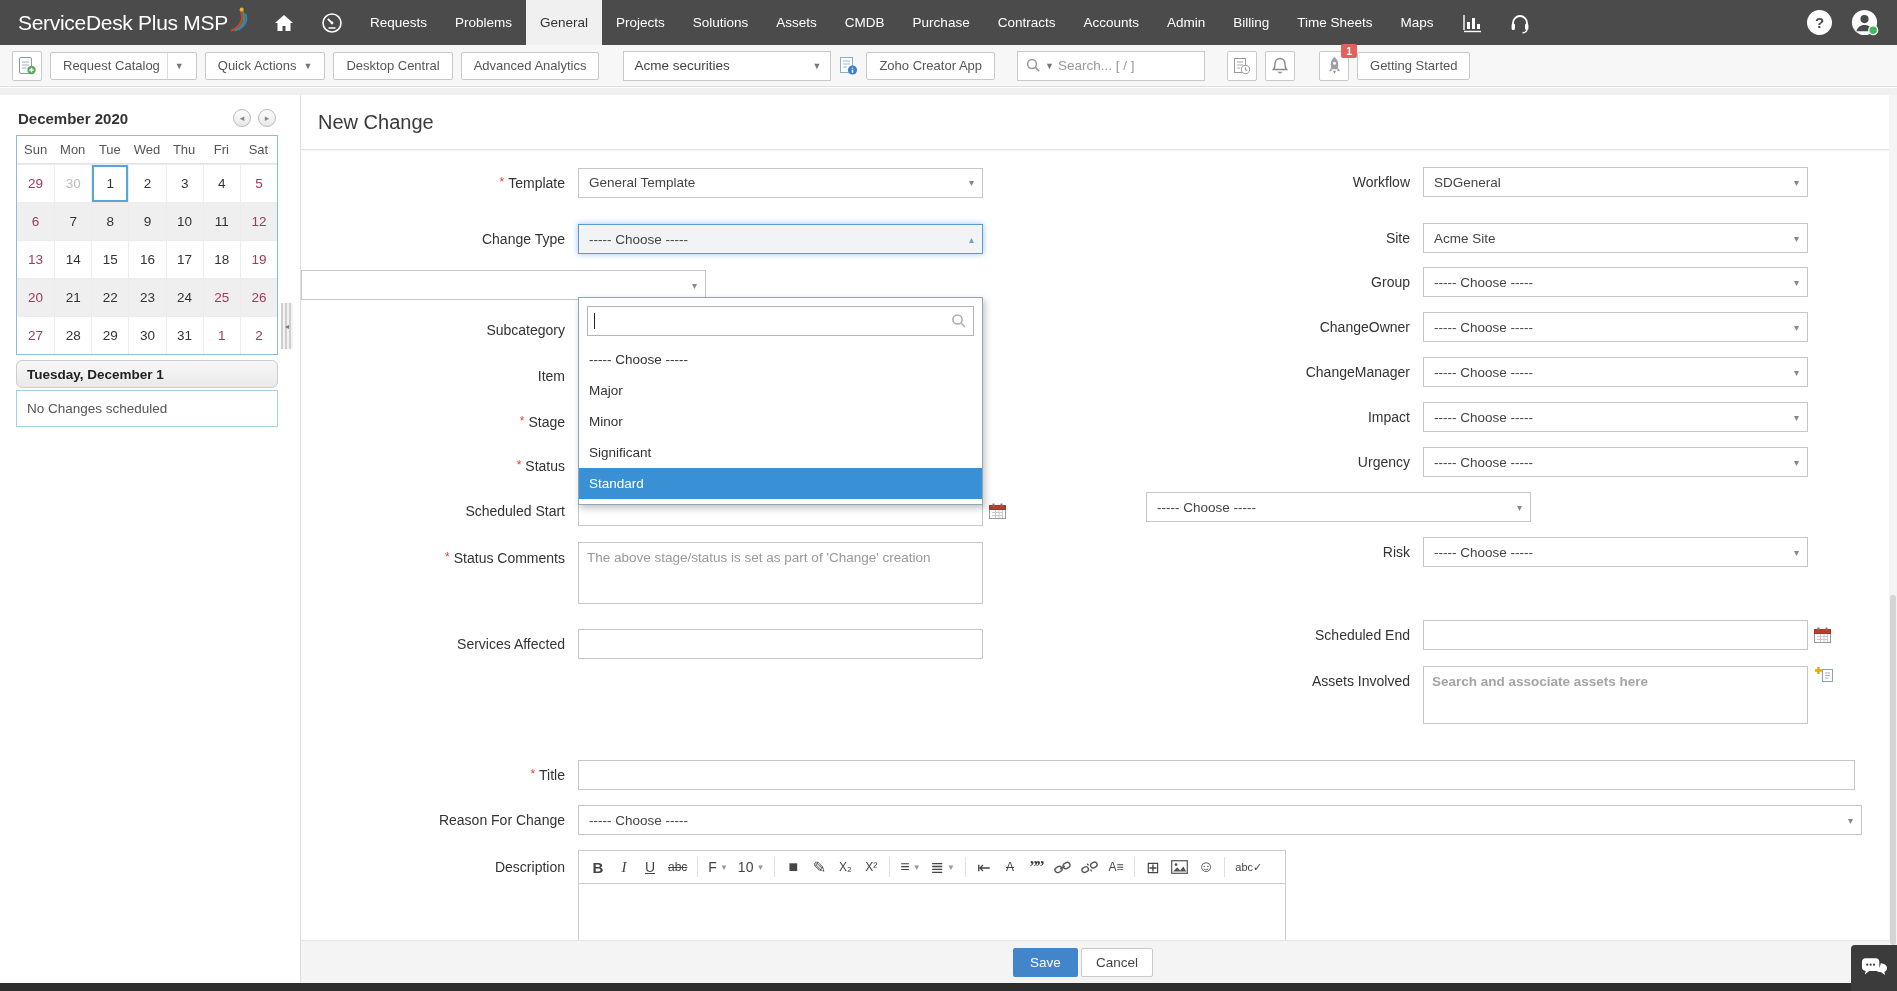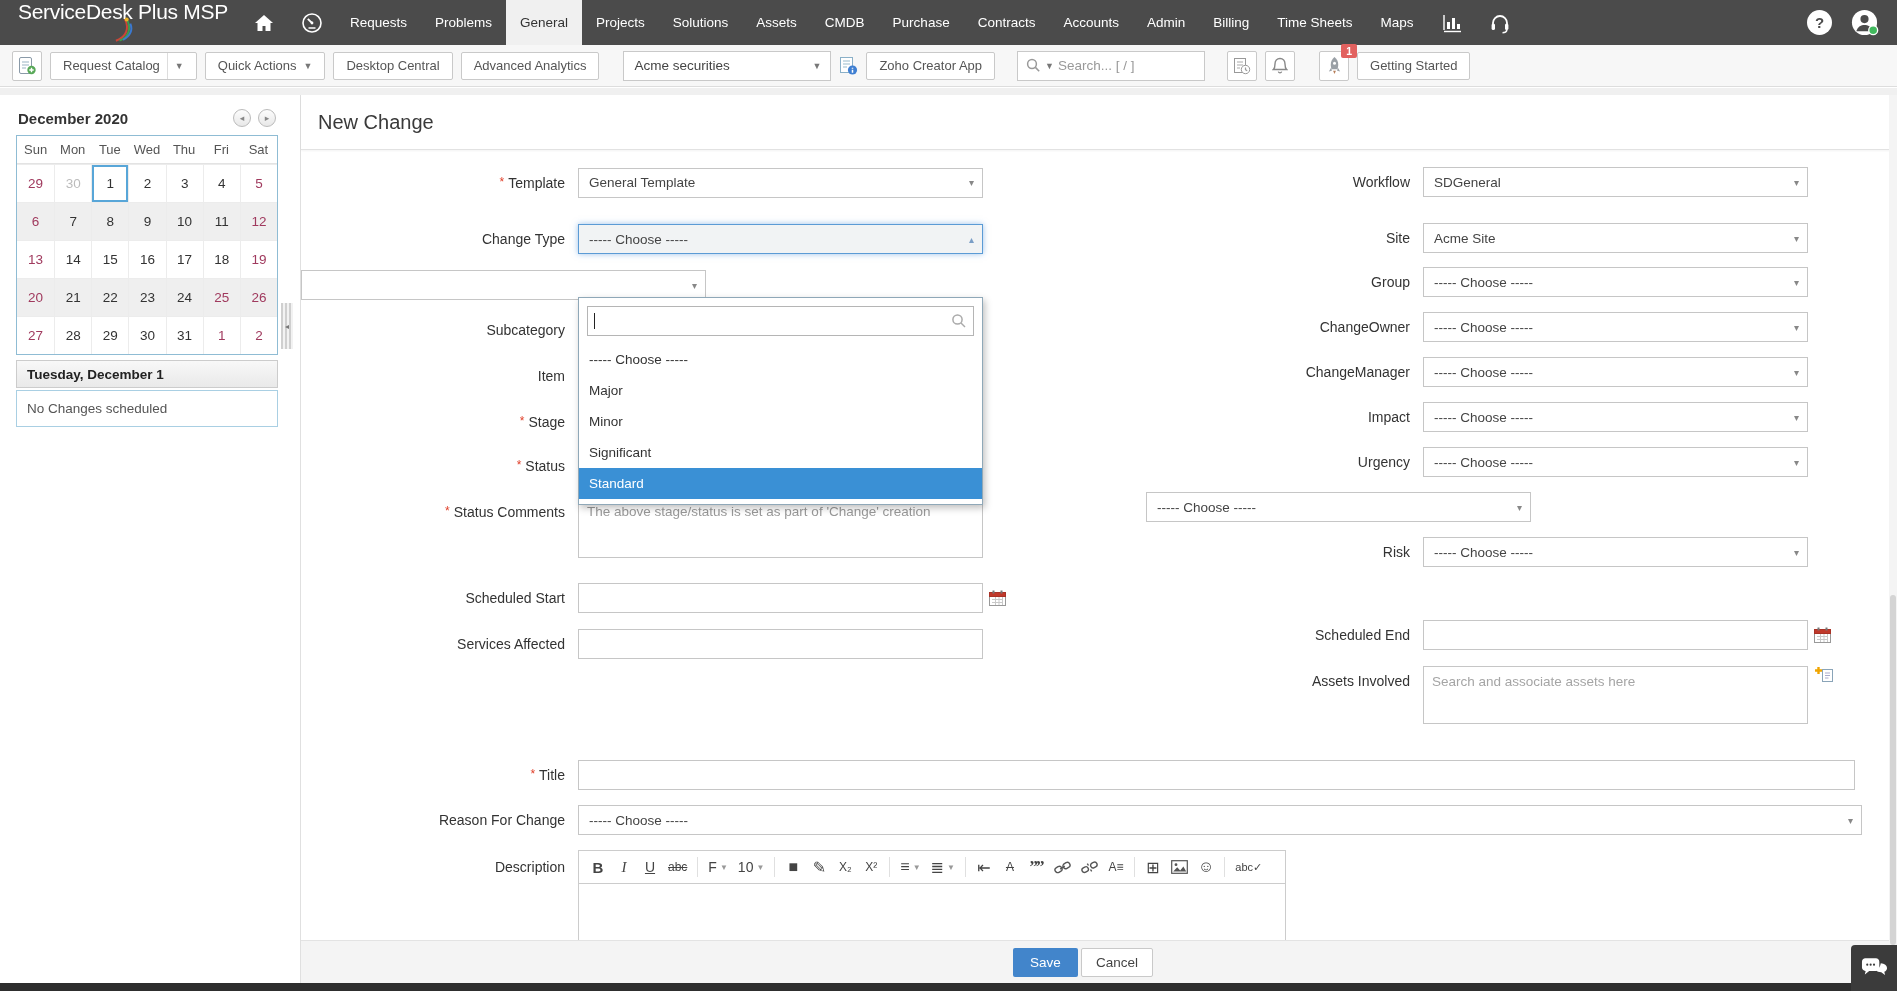--- a/index.html
+++ b/index.html
@@ -1,21 +1,21 @@
 <!DOCTYPE html>
 <html><head>
 <meta charset="utf-8">
 <style>
   * { margin:0; padding:0; box-sizing:border-box; }
   html,body { width:1897px; height:991px; overflow:hidden; }
   body { font-family:"Liberation Sans", sans-serif; background:#fff; position:relative; }
 
   
   .topnav { height:45px; background:#4b4b4b; display:flex; align-items:stretch; color:#fff; }
-  .logo { display:flex; align-items:center; padding:0 12px 0 18px; font-size:21px; letter-spacing:-0.3px; white-space:nowrap;flex-direction:column; }
+  .logo { display:flex; align-items:center; padding:0 12px 0 18px; font-size:21px; letter-spacing:-0.3px; white-space:nowrap; }
   .logo svg { margin-left:2px; margin-top:-8px; }
   .nav-ico { width:48px; display:flex; align-items:center; justify-content:center; cursor:pointer; }
   .nav-items { display:flex; align-items:stretch; }
   .nav-item { padding:0 14px; display:flex; align-items:center; font-size:13.5px; cursor:pointer; white-space:nowrap; }
   .nav-item.active { background:#f0f0f0; color:#333; }
   .nav-right { margin-left:auto; display:flex; align-items:center; gap:18px; padding-right:18px; }
   .help-circle { width:25px; height:25px; border-radius:50%; background:#fff; color:#4b4b4b; font-weight:bold; font-size:15px; display:flex; align-items:center; justify-content:center; }
 
   
   .toolbar { height:42px; background:#f7f7f7; border-bottom:1px solid #ddd; display:flex; align-items:center; padding:0 12px; gap:8px; }
@@ -42,21 +42,21 @@
   .cal-nav { width:18px; height:18px; border-radius:50%; border:1px solid #bbb; background:linear-gradient(#fdfdfd,#e8e8e8); color:#888; font-size:9px; display:flex; align-items:center; justify-content:center; margin-left:7px; cursor:pointer; }
   .cal-table { border:1px solid #8fbcd4; display:grid; grid-template-columns:repeat(7,1fr); }
   .cal-wd { height:28px; display:flex; align-items:center; justify-content:center; font-size:13px; color:#555; border-bottom:1px solid #e3e3e3; }
   .cal-day { height:38px; display:flex; align-items:center; justify-content:center; font-size:13.5px; color:#333; border-top:1px solid #ececec; cursor:pointer; }
   .cal-day { border-left:1px solid #ececec; }
   .cal-day.first-col { border-left:none; }
   .cal-day.holiday { color:#a03a5e; }
   .cal-day.muted { color:#bcbcbc; }
   .cal-day.selected { box-shadow:inset 0 0 0 2px #58a6d8; }
   .cal-day.shaded { background:#efefef; }
-  .day-label-bar { margin-top:5px; height:28px; background:linear-gradient(#f8f8f8,#e9e9e9); border:1px solid #ccc; border-radius:0; display:flex; align-items:center; padding-left:10px; font-size:13.5px; font-weight:bold; color:#222; }
+  .day-label-bar { margin-top:5px; height:28px; background:linear-gradient(#f8f8f8,#e9e9e9); border:1px solid #ccc; border-radius:6px; display:flex; align-items:center; padding-left:10px; font-size:13.5px; font-weight:bold; color:#222; }
   .no-changes { margin-top:2px; height:37px; border:1px solid #a9cfe3; background:#fff; display:flex; align-items:center; padding-left:10px; font-size:13.5px; color:#555; }
   .collapse-handle { position:absolute; left:281px; top:303px; width:12px; height:46px; background:repeating-linear-gradient(90deg,#cfcfcf 0 2px,#f2f2f2 2px 4px); display:flex; align-items:center; justify-content:center; font-size:8px; color:#777; cursor:pointer; z-index:5; }
 
   
   .main { position:absolute; left:301px; right:0; top:95px; bottom:8px; background:#fff; }
   .main-header { height:55px; border-bottom:1px solid #e2e2e2; box-shadow:0 1px 2px rgba(0,0,0,.05); display:flex; align-items:center; padding-left:17px; font-size:20px; color:#3a3a3a; }
   .form-wrap { position:absolute; top:56px; left:0; right:0; bottom:0; }
   .col-left  { position:absolute; left:0; top:16px; width:730px; }
   .col-right { position:absolute; left:845px; top:16px; width:710px; }
   .frow { display:flex; align-items:center; }
@@ -380,37 +380,37 @@
         </div>
         <div class="frow" style="margin-bottom: 15px;">
           <label class="flabel"><span class="ast">*</span><span>Status</span></label>
           <div class="fctrl" style="width: 405px;">
             <div class="sel">
               <span class="selval">Requested</span>
               <span class="arr">▾</span>
             </div>
           </div>
         </div>
-        <div class="frow top" style="margin-bottom: 21px;">
-          <label class="flabel"><span class="ast">*</span><span>Status Comments</span></label>
-          <div class="fctrl" style="width: 405px;"><textarea class="txt" style="height: 62px;">The above stage/status is set as part of 'Change' creation</textarea></div>
-        </div>
         <div class="frow" style="margin-bottom: 16px;">
           <label class="flabel"><span>Scheduled Start</span></label>
           <div class="fctrl" style="width: 405px;"><input class="txt" style=""></div>
           <span class="ficon">
             <svg width="17" height="16" viewBox="0 0 17 16">
               <rect x="0.5" y="2.5" width="16" height="13" fill="#fff" stroke="#999"></rect>
               <rect x="0.5" y="2.5" width="16" height="4" fill="#c0392b" stroke="#a93226"></rect>
               <rect x="3.5" y="0.5" width="2" height="3" fill="#777"></rect>
               <rect x="11.5" y="0.5" width="2" height="3" fill="#777"></rect>
               <path d="M3 9.5h11M3 12.5h11M6.5 7v8M10 7v8M13.5 7v8" stroke="#c9c9c9" fill="none"></path>
             </svg>
           </span>
         </div>
+        <div class="frow top" style="margin-bottom: 21px;">
+          <label class="flabel"><span class="ast">*</span><span>Status Comments</span></label>
+          <div class="fctrl" style="width: 405px;"><textarea class="txt" style="height: 62px;">The above stage/status is set as part of 'Change' creation</textarea></div>
+        </div>
         <div class="frow" style="margin-bottom: 0px;">
           <label class="flabel"><span>Services Affected</span></label>
           <div class="fctrl" style="width: 405px;"><input class="txt" style=""></div>
         </div>
       </div>
     <div class="col-right">
         <div class="frow" style="margin-bottom: 26px;">
           <label class="flabel"><span>Workflow</span></label>
           <div class="fctrl" style="width: 385px;">
             <div class="sel">
@@ -498,21 +498,21 @@
               <rect x="0.5" y="2.5" width="16" height="13" fill="#fff" stroke="#999"></rect>
               <rect x="0.5" y="2.5" width="16" height="4" fill="#c0392b" stroke="#a93226"></rect>
               <rect x="3.5" y="0.5" width="2" height="3" fill="#777"></rect>
               <rect x="11.5" y="0.5" width="2" height="3" fill="#777"></rect>
               <path d="M3 9.5h11M3 12.5h11M6.5 7v8M10 7v8M13.5 7v8" stroke="#c9c9c9" fill="none"></path>
             </svg>
           </span>
         </div>
         <div class="frow top" style="margin-bottom: 0px;">
           <label class="flabel"><span>Assets Involved</span></label>
-          <div class="fctrl" style="width: 385px;"><textarea class="txt" placeholder="Search and associate assets here" style="height: 58px;"></textarea></div>
+          <div class="fctrl" style="width: 385px;"><textarea class="txt" placeholder="Search and associate assets here" style="height: 58px; font-weight: bold;"></textarea></div>
           <span class="ficon" style="align-self: flex-start;">
             <svg width="21" height="17" viewBox="0 0 21 17">
               <rect x="8.5" y="3.5" width="10" height="12" fill="#fff" stroke="#8aa4b8"></rect>
               <path d="M11 7h5M11 9.5h5M11 12h3.5" stroke="#aac" stroke-width="1"></path>
               <path d="M4.5 1v7M1 4.5h7" stroke="#f0a500" stroke-width="2.4"></path>
             </svg>
           </span>
         </div>
       </div>
 

